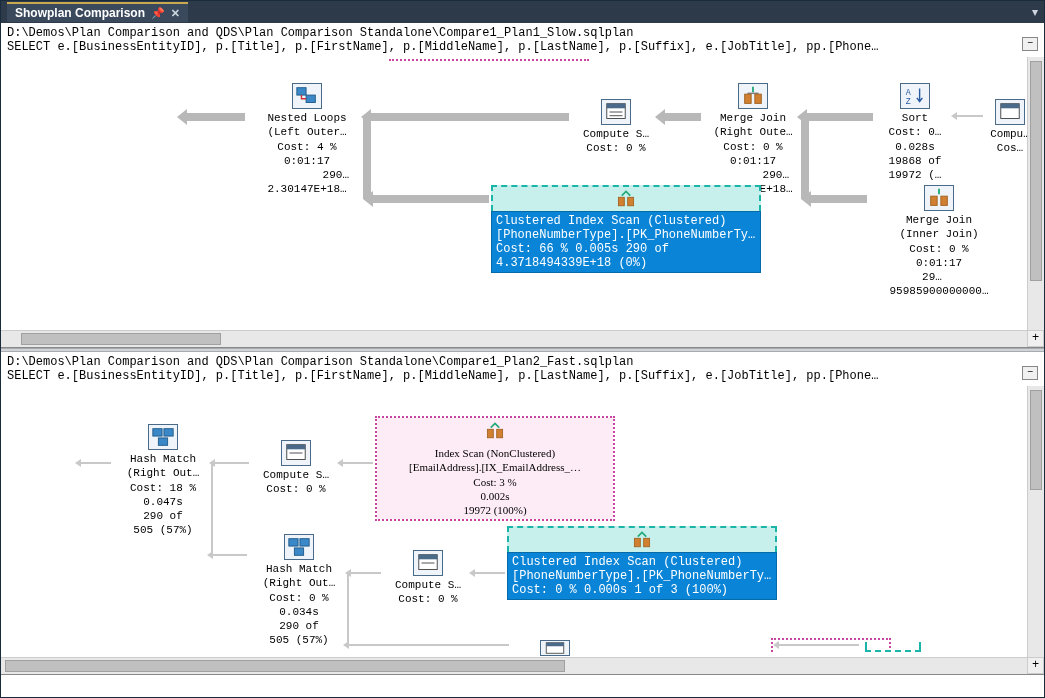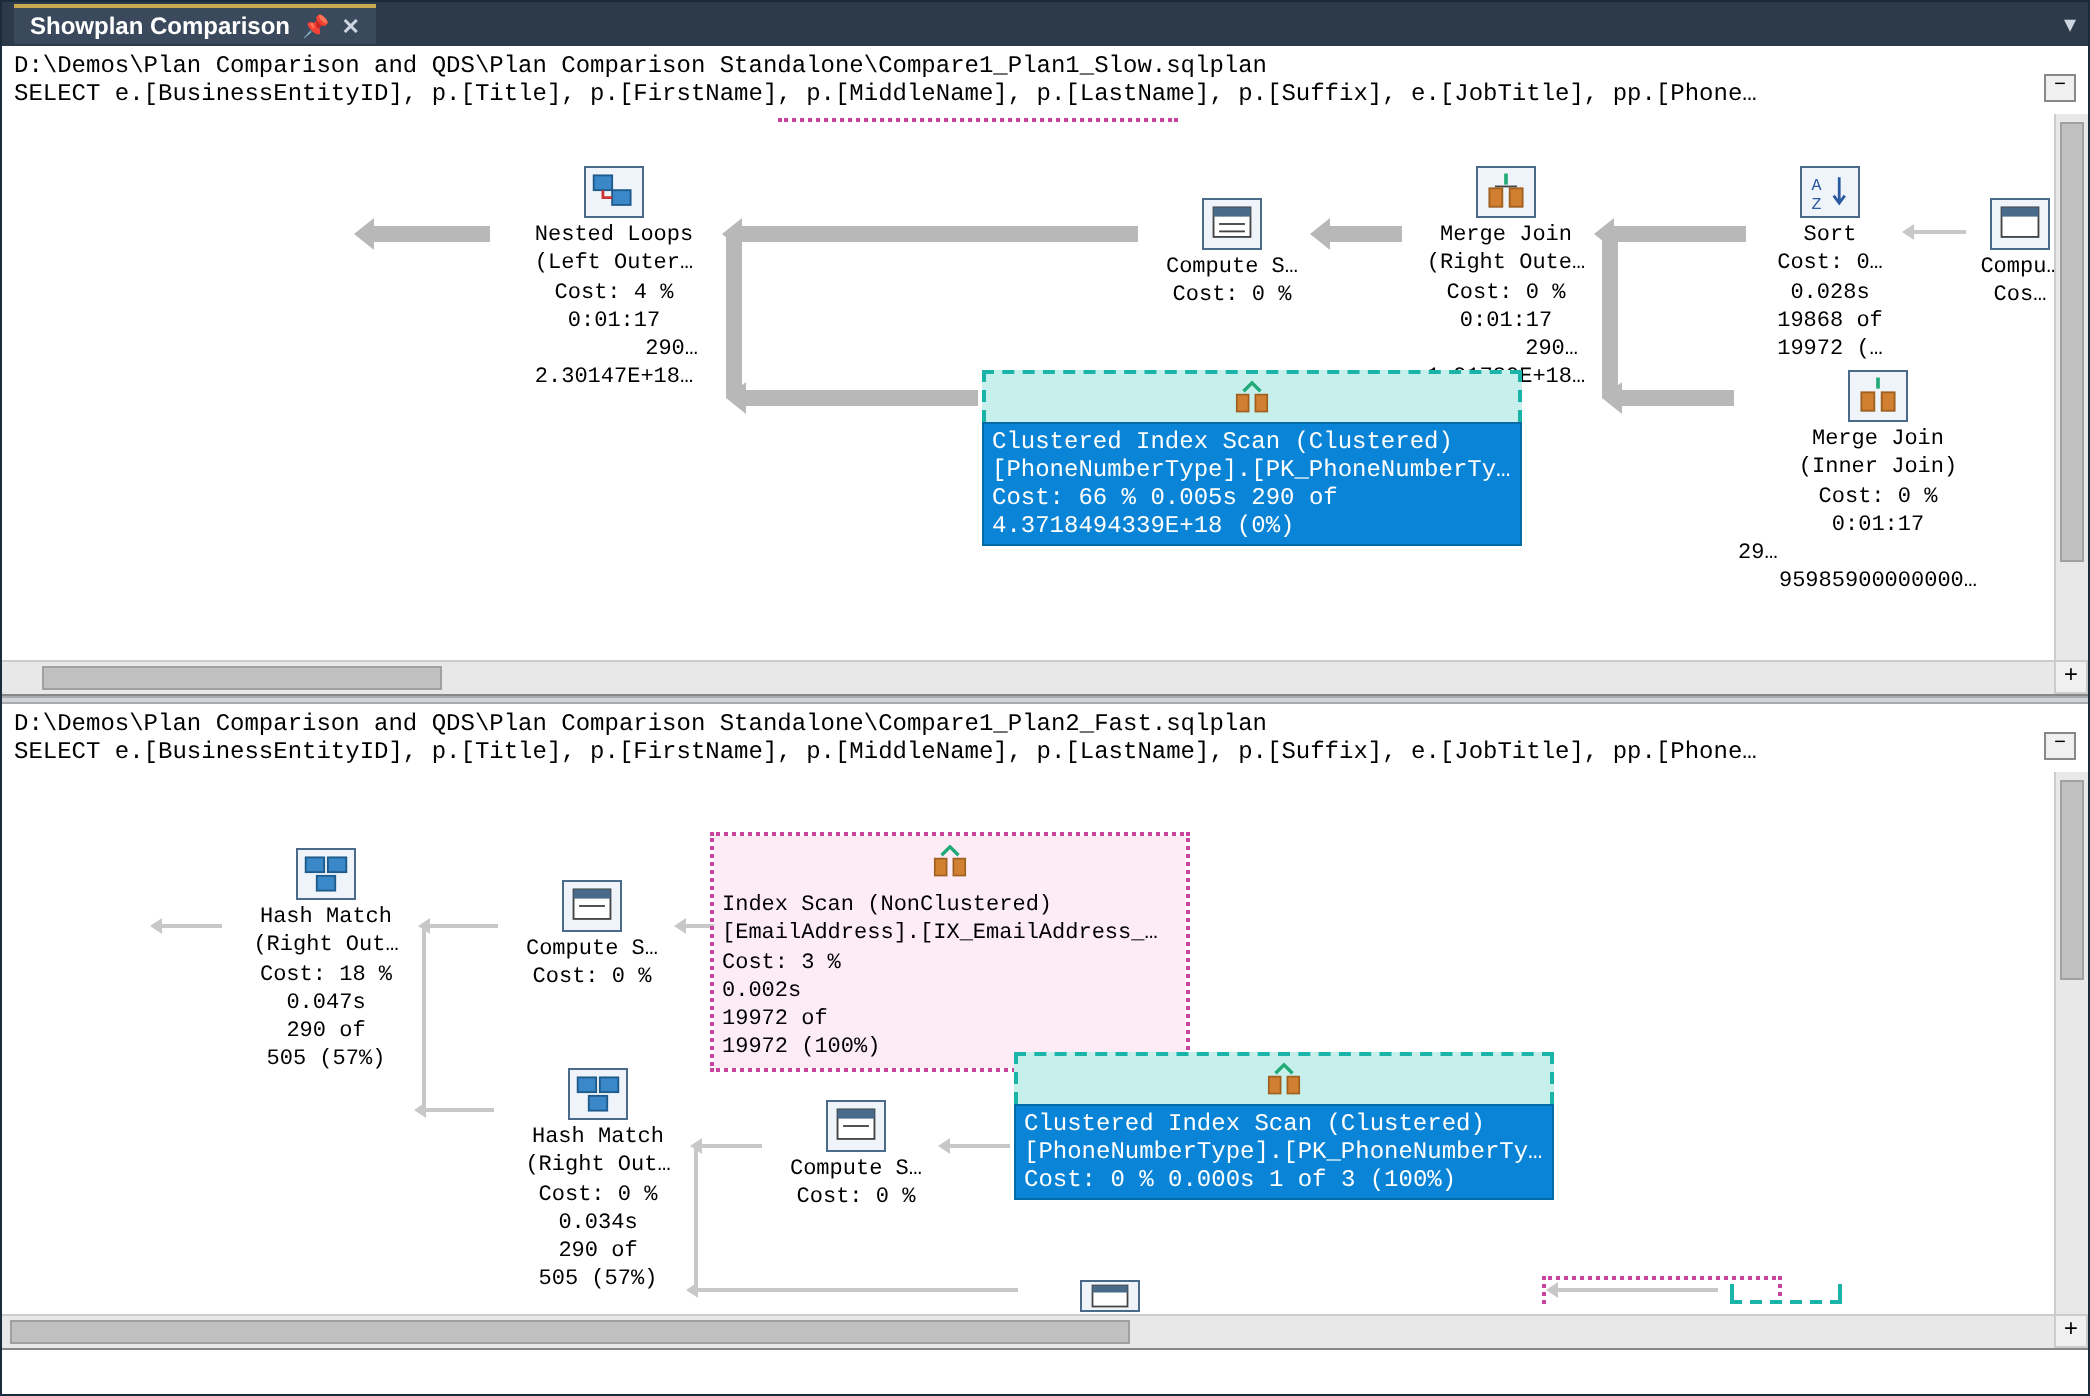--- a/index.html
+++ b/index.html
@@ -342,21 +342,21 @@
           <svg viewBox="0 0 30 26">
               <path d="M15 3 v6" stroke="#2a7" stroke-width="2"></path>
               <rect x="6" y="11" width="7" height="10" fill="#d08030" stroke="#a06020"></rect>
               <rect x="17" y="11" width="7" height="10" fill="#d08030" stroke="#a06020"></rect>
             </svg>
         </div>
         <span class="label">Merge Join</span>
         <span class="label">(Inner Join)</span>
         <span class="label">Cost: 0 %</span>
         <span class="label">0:01:17</span>
-        <span class="label" style="text-align:left;padding-right:14px;">29…</span>
+        <span class="label" style="text-align:center;padding-right:14px;">29…</span>
         <span class="label">95985900000000…</span>
       </div>
 
     </div>
     <div class="vscroll">
       <div class="thumb" style="top:4px;height:220px;"></div>
     </div>
     <div class="hscroll">
       <div class="thumb" style="left:20px;width:200px;"></div>
     </div>
@@ -403,34 +403,33 @@
               <rect x="5" y="4" width="20" height="5" fill="#4a6a8a"></rect>
               <line x1="8" y1="13" x2="22" y2="13" stroke="#444"></line>
             </svg>
         </div>
         <span class="label">Compute S…</span>
         <span class="label">Cost: 0 %</span>
       </div>
 
       <div class="arrow-thin" style="left:342px;top:76px;width:30px;"></div>
 
-      <div style="position:absolute;left:354px;top:30px;width:240px;text-align:left;line-height:1.3;font-size:11px;" class="hl-pink-wrap">
+      <div style="position:absolute;left:374px;top:30px;width:240px;text-align:center;line-height:1.3;font-size:11px;font-family:Liberation Serif, serif;" class="hl-pink-wrap">
         <div style="height:26px;display:flex;align-items:center;justify-content:center;background:#fdecf6;">
           <svg width="26" height="22" viewBox="0 0 30 26">
               <rect x="6" y="11" width="7" height="10" fill="#d08030" stroke="#a06020"></rect>
               <rect x="17" y="11" width="7" height="10" fill="#d08030" stroke="#a06020"></rect>
               <path d="M10 9 l5 -5 l5 5" stroke="#2a7" fill="none" stroke-width="2"></path>
             </svg>
         </div>
         <div style="padding:2px 4px;background:#fdecf6;">
           <span class="label" style="display:block;">Index Scan (NonClustered)</span>
           <span class="label" style="display:block;">[EmailAddress].[IX_EmailAddress_…</span>
           <span class="label" style="display:block;">Cost: 3 %</span>
           <span class="label" style="display:block;">0.002s</span>
-          <span class="label" style="display:block;">19972 of</span>
           <span class="label" style="display:block;">19972 (100%)</span>
         </div>
       </div>
 
       <div class="arrow-v-thin" style="left:210px;top:77px;height:93px;"></div>
       <div class="arrow-thin" style="left:212px;top:168px;width:34px;"></div>
 
       <div class="node" style="left:248px;top:148px;width:100px;">
         <div class="icon-box">
           <svg viewBox="0 0 30 26">

